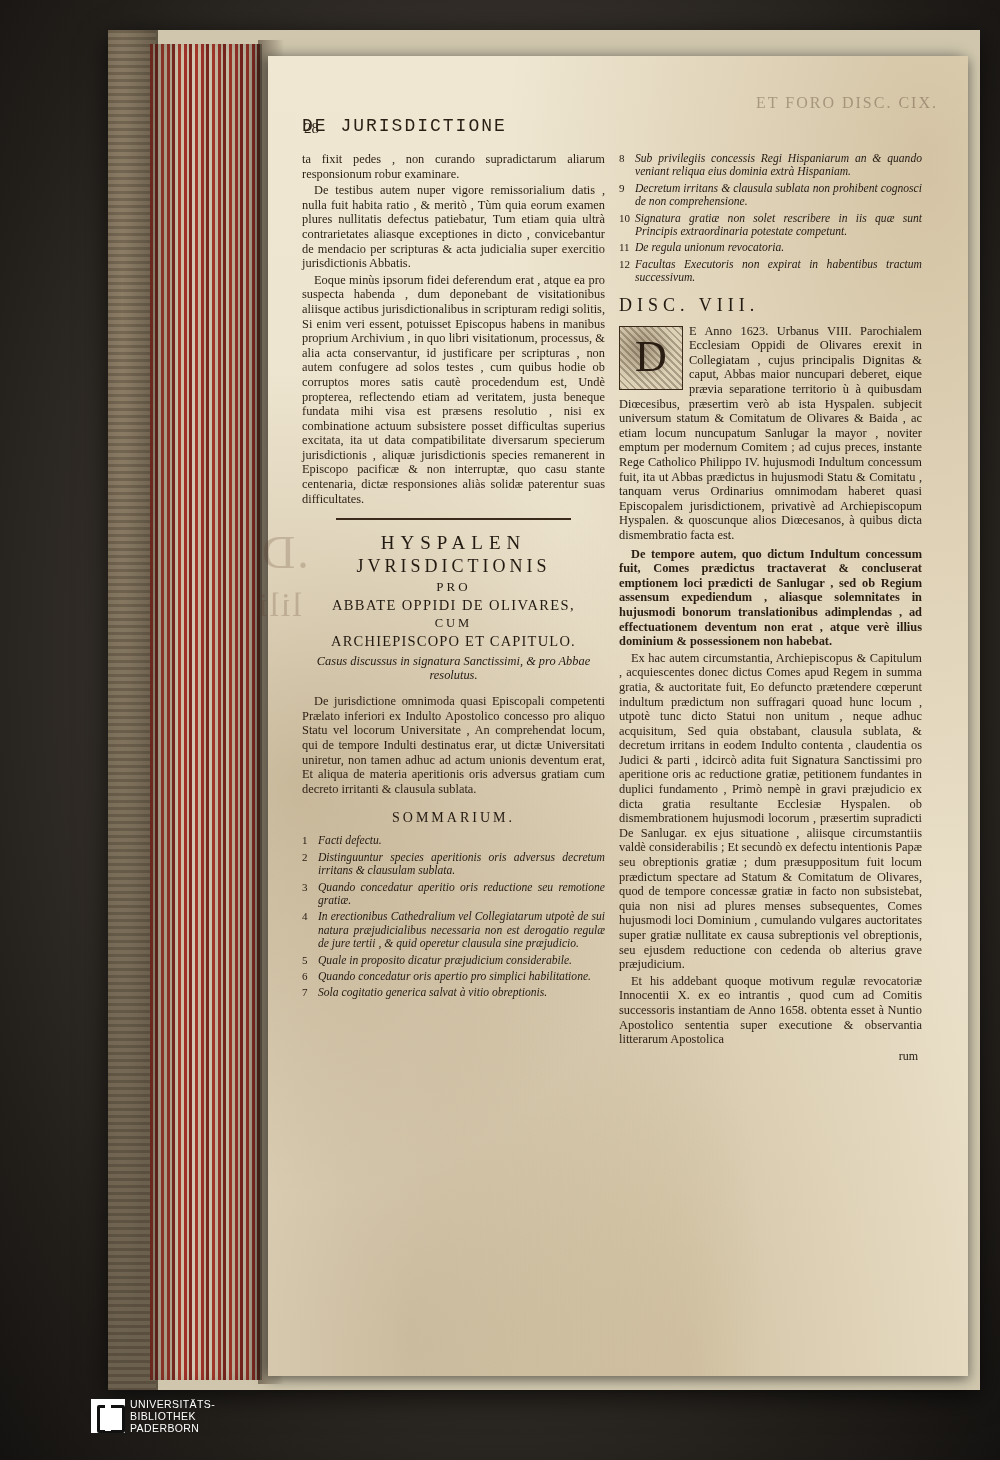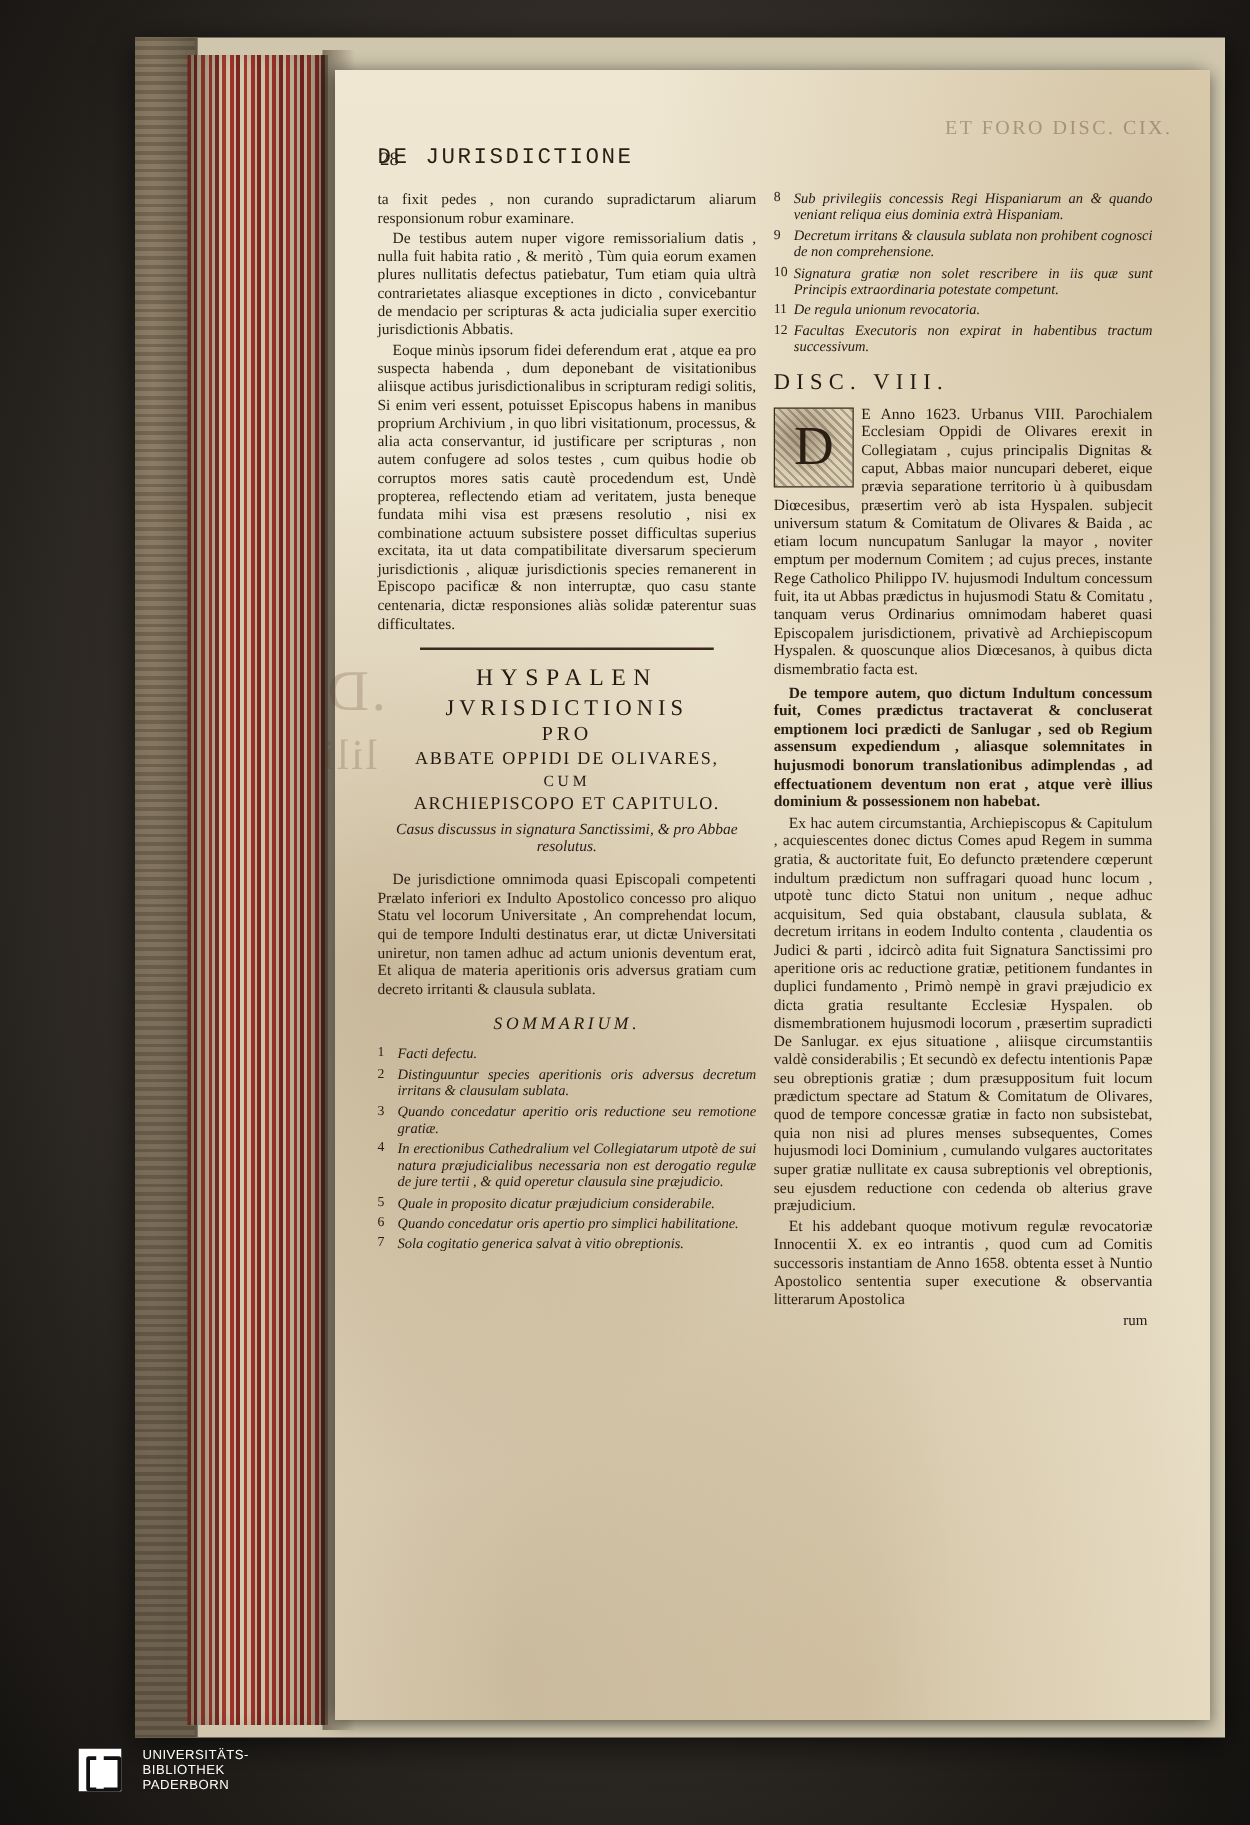--- a/index.html
+++ b/index.html
@@ -171,29 +171,28 @@
 
   .rule{
     height:2px;
     background:#3a2a1c;
     margin: 12px 34px 12px 34px;
   }
 
   .title-block{ text-align:center; margin-top: 6px; }
   .t1{ font-size: 19px; letter-spacing: 6px; margin-bottom: 2px; }
   .t2{ font-size: 18px; letter-spacing: 4px; margin-bottom: 2px; }
-  .t3{ font-size: 16px; letter-spacing: 3px; margin-bottom: 2px; }
+  .t3{ font-size: 13px; letter-spacing: 3px; margin-bottom: 2px; }
   .t4{ font-size: 14.5px; letter-spacing: 1.4px; margin-bottom: 2px; }
   .t5{ font-size: 12.5px; letter-spacing: 3px; margin-bottom: 2px; }
   .t6{ font-size: 14.5px; letter-spacing: 1.2px; margin-bottom: 4px; }
   .t-it{ font-style: italic; font-size: 12.4px; line-height: 14px; }
 
   .summarium{
     text-align:center;
-    font-style:italic;
     font-size: 14px;
     letter-spacing: 3px;
     margin: 14px 0 8px 0;
   }
 
   ol.sum{ margin:0; padding:0; list-style:none; }
   ol.sum li{
     display:flex;
     font-style: italic;
     font-size: 11.6px;
@@ -241,24 +240,24 @@
   .catchword{
     text-align:right;
     font-size:12px;
     margin-top:1px;
     padding-right: 4px;
   }
 
   
   #watermark{
     position:absolute;
-    left: 20px; bottom: 26px;
+    left: 48px; bottom: 26px;
     display:flex;
     align-items:center;
-    gap: 17px;
+    gap: 5px;
     padding-left: 43px;
   }
   #wm-mark{
     width: 34px; height: 34px;
     background:#ffffff;
     position:relative;
     flex:none;
   }
   #wm-mark::before{
     content:"";

